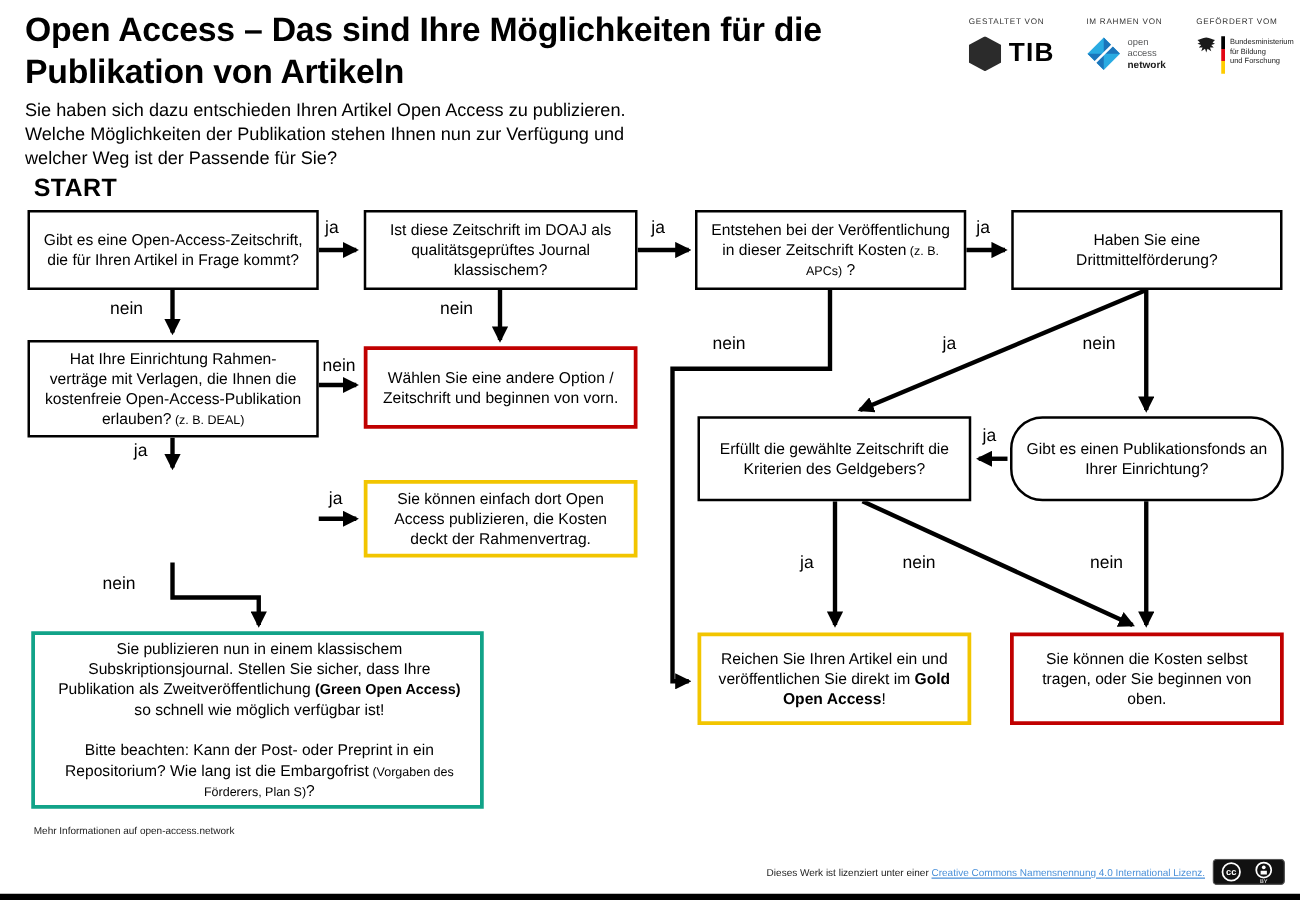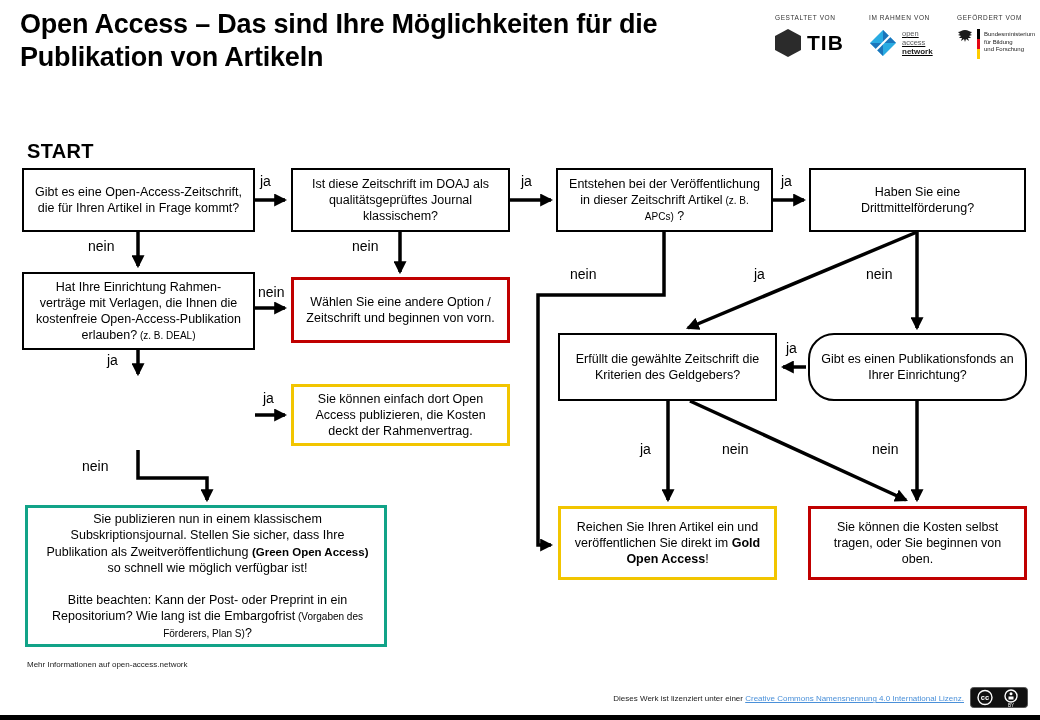--- a/index.html
+++ b/index.html
@@ -9,21 +9,21 @@
   }
   
   .title{position:absolute;left:20px;top:8px;width:680px;font-size:27px;font-weight:bold;line-height:1.22;letter-spacing:-0.2px;}
   .intro{position:absolute;left:20px;top:80px;width:500px;font-size:14.5px;line-height:1.32;}
   
   .logo-group{position:absolute;top:14px;}
   .logo-caption{font-size:6.5px;letter-spacing:0.6px;color:#333;margin-bottom:8px;}
   .tib-row{display:flex;align-items:center;gap:6px;}
   .tib-hex{width:26px;height:28px;background:#2b2b2b;clip-path:polygon(50% 0,100% 25%,100% 75%,50% 100%,0 75%,0 25%);}
   .tib-name{font-size:21px;font-weight:bold;color:#000000;letter-spacing:1px;}
-  .oan-row{display:flex;align-items:center;gap:5px;text-decoration:underline;}
+  .oan-row{display:flex;align-items:center;gap:5px;}
   .oan-text{font-size:7.5px;line-height:1.2;color:#58595b;}
   .oan-text .nw{font-weight:bold;color:#1a1a1a;font-size:8px;}
   .bmbf-row{display:flex;align-items:flex-start;gap:4px;}
   .bmbf-stripe{width:3px;height:30px;background:linear-gradient(to bottom,#000 0 34%,#e30613 34% 67%,#ffcc00 67% 100%);}
   .bmbf-text{font-size:6px;line-height:1.25;color:#1a1a1a;padding-top:2px;}
   
   .start{position:absolute;left:27px;top:140px;font-size:20px;font-weight:bold;letter-spacing:0.3px;}
   
   .box{position:absolute;border:2px solid #000;background:#fff;display:flex;align-items:center;justify-content:center;
        text-align:center;font-size:12.5px;line-height:1.3;padding:4px 9px;box-sizing:border-box;}
@@ -45,20 +45,21 @@
   .footer-right a{color:#4A90D9;text-decoration:underline;cursor:pointer;}
   .cc-badge{position:absolute;right:12px;top:687px;cursor:pointer;}
   .bottom-bar{position:absolute;left:0;bottom:0;width:1040px;height:5px;background:#000;}
 </style>
 </head>
 <body>
 
 <div id="canvas">
 
   <div class="title">Open Access – Das sind Ihre Möglichkeiten für die Publikation von Artikeln</div>
+  <div class="intro">Sie haben sich dazu entschieden Ihren Artikel Open Access zu publizieren. Welche Möglichkeiten der Publikation stehen Ihnen nun zur Verfügung und welcher Weg ist der Passende für Sie?</div>
 
   <div class="logo-group" style="left:775px;width:92px;">
     <div class="logo-caption">GESTALTET VON</div>
     <div class="tib-row">
       <div class="tib-hex"></div>
       <div class="tib-name">TIB</div>
     </div>
   </div>
   <div class="logo-group" style="left:869px;width:100px;">
     <div class="logo-caption">IM RAHMEN VON</div>
@@ -136,21 +137,21 @@
   <span class="elabel" style="left:722px;top:441px;">nein</span>
   <span class="elabel" style="left:872px;top:441px;">nein</span>
 
   <div class="box" style="left:22px;top:168px;width:233px;height:64px;">
     <div class="bt"><span>Gibt es eine Open-Access-Zeitschrift, die für Ihren Artikel in Frage kommt?</span></div>
   </div>
   <div class="box" style="left:291px;top:168px;width:219px;height:64px;">
     <div class="bt"><span>Ist diese Zeitschrift im DOAJ als qualitätsgeprüftes Journal klassischem?</span></div>
   </div>
   <div class="box" style="left:556px;top:168px;width:217px;height:64px;">
-    <div class="bt"><span>Entstehen bei der Veröffentlichung in dieser Zeitschrift Artikel</span><span class="note"> (z. B. APCs)</span><span> ?</span></div>
+    <div class="bt"><span>Entstehen bei der Veröffentlichung in dieser Zeitschrift Kosten</span><span class="note"> (z. B. APCs)</span><span> ?</span></div>
   </div>
   <div class="box" style="left:809px;top:168px;width:217px;height:64px;text-align:center;">
     <div class="bt" style="max-width:170px;margin:0 auto;"><span>Haben Sie eine Drittmittelförderung?</span></div>
   </div>
 
   <div class="box" style="left:22px;top:272px;width:233px;height:78px;">
     <div class="bt"><span>Hat Ihre Einrichtung Rahmen-verträge mit Verlagen, die Ihnen die kostenfreie Open-Access-Publikation erlauben?</span><span class="note"> (z. B. DEAL)</span></div>
   </div>
   <div class="box red" style="left:291px;top:277px;width:219px;height:66px;">
     <div class="bt"><span>Wählen Sie eine andere Option / Zeitschrift und beginnen von vorn.</span></div>

